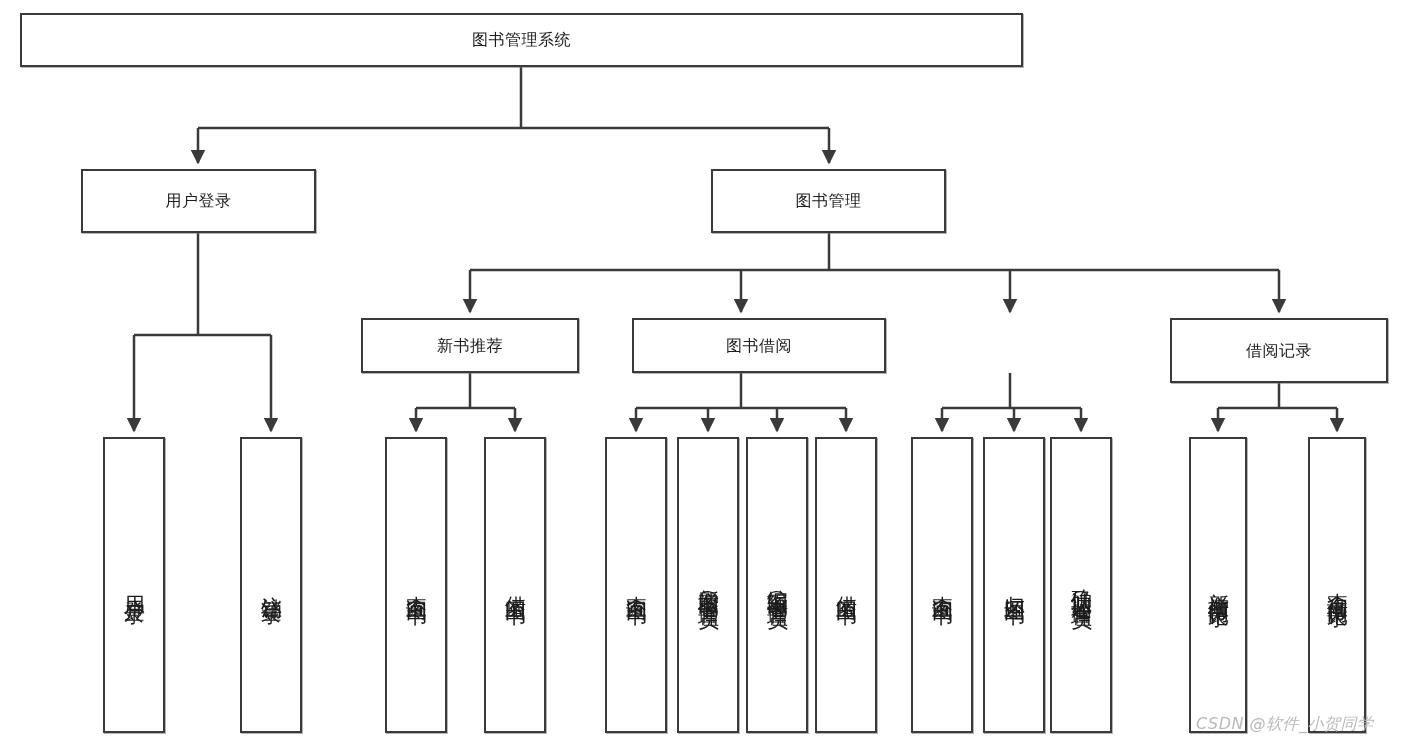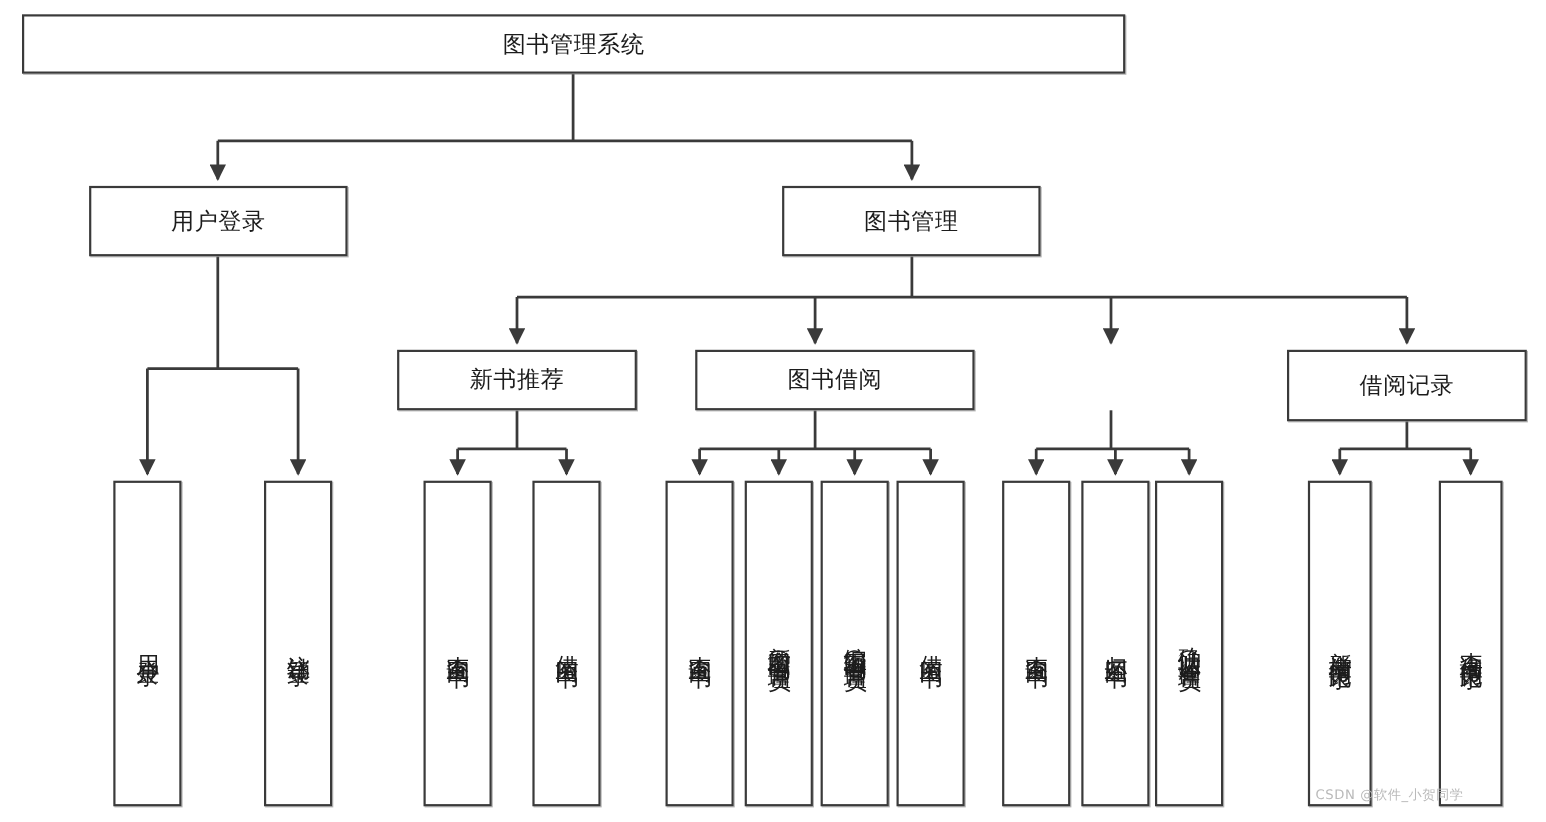--- a/index.html
+++ b/index.html
@@ -31,21 +31,21 @@
     position: absolute;
     box-sizing: border-box;
     background: #ffffff;
     border: 2px solid #3a3a3a;
     display: flex;
     align-items: center;
     justify-content: center;
     box-shadow: 1px 1px 0 rgba(120,120,120,0.55);
   }
   .node-label {
-    font-size: 21px;
+    font-size: 16px;
     line-height: 1.25;
     letter-spacing: 0.5px;
     color: #1c1c1c;
     white-space: nowrap;
     text-align: center;
   }
   .node.vertical {
     align-items: center;
     justify-content: center;
   }
@@ -53,25 +53,26 @@
     writing-mode: vertical-rl;
     text-orientation: upright;
     white-space: nowrap;
     letter-spacing: 3px;
     font-size: 21px;
     line-height: 1;
     max-height: 272px;
   }
   .watermark {
     position: absolute;
-    font-size: 12px;
+    font-size: 16px;
     color: #b9b9b9;
     letter-spacing: 0.5px;
     white-space: nowrap;
     user-select: none;
+    font-style: italic;
   }
 </style>
 </head>
 <body>
 
 <div id="canvas">
 
   <svg id="wires" viewBox="0 0 1405 747" xmlns="http://www.w3.org/2000/svg">
     <defs>
       <marker id="arrow" viewBox="0 0 10 10" refX="9" refY="5" markerWidth="6" markerHeight="6" orient="auto-start-reverse">

